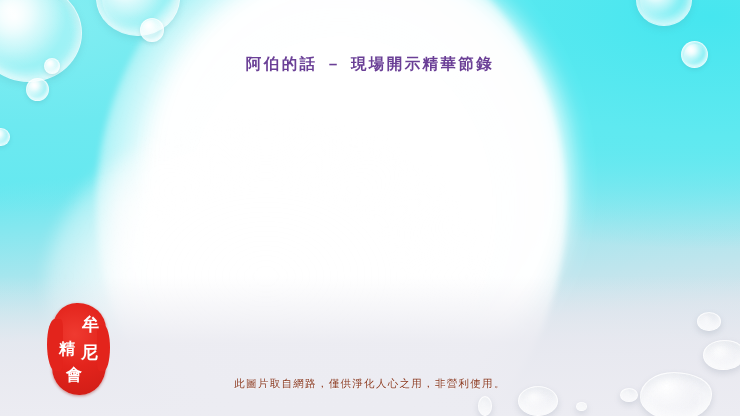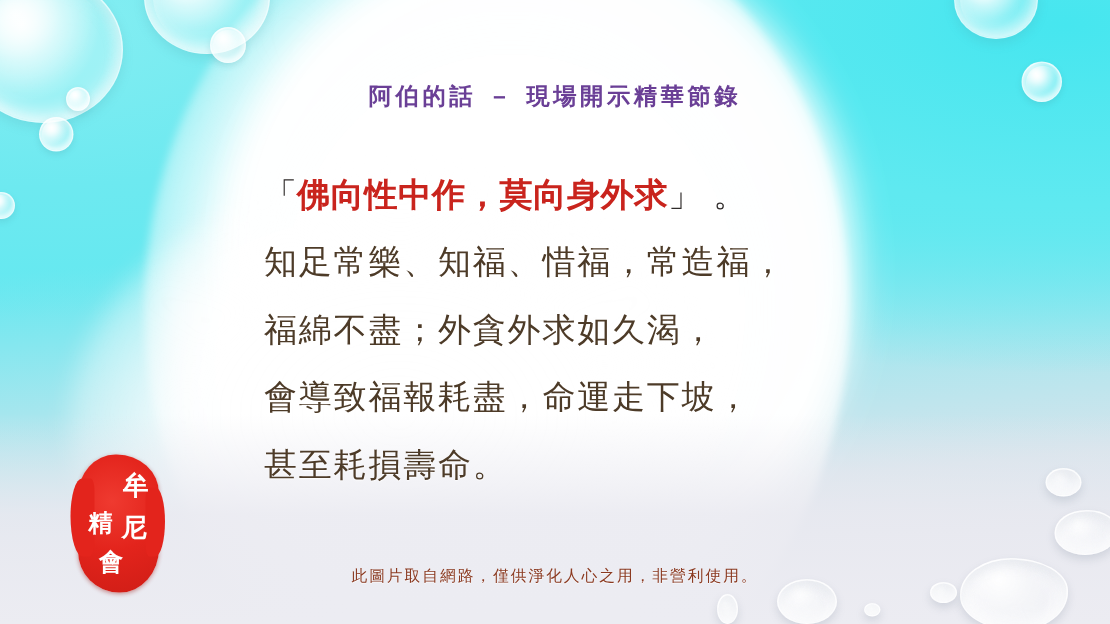--- a/index.html
+++ b/index.html
@@ -256,29 +256,20 @@
   <div class="drop" style="left:697px; top:312px; width:24px; height:19px; border-radius:50%;"></div>
   <div class="drop" style="left:703px; top:340px; width:42px; height:30px; border-radius:50% 46% 52% 48%;"></div>
   <div class="drop" style="left:640px; top:372px; width:72px; height:48px; border-radius:48% 54% 46% 52% / 52% 46% 54% 48%;"></div>
   <div class="drop" style="left:620px; top:388px; width:18px; height:14px; border-radius:50%;"></div>
   <div class="drop" style="left:518px; top:386px; width:40px; height:30px; border-radius:50%;"></div>
   <div class="drop" style="left:478px; top:396px; width:14px; height:20px; border-radius:50%;"></div>
   <div class="drop" style="left:576px; top:402px; width:11px; height:9px; border-radius:50%;"></div>
 
   <div class="title">阿伯的話 － 現場開示精華節錄</div>
 
-  <div class="verse">
-    <div class="vline first">
-      <span class="brk">「</span><span class="hl">佛向性中作，莫向身外求</span><span class="brk">」</span><span class="dot">。</span>
-    </div>
-    <div class="vline">知足常樂、知福、惜福，常造福，</div>
-    <div class="vline">福綿不盡；外貪外求如久渴，</div>
-    <div class="vline">會導致福報耗盡，命運走下坡，</div>
-    <div class="vline">甚至耗損壽命。</div>
-  </div>
 
   <div class="footer">此圖片取自網路，僅供淨化人心之用，非營利使用。</div>
 
   <div class="seal">
     <div class="seal-body"></div>
     <div class="seal-glyphs">
       <span class="sg sg1">牟</span>
       <span class="sg sg2">精</span>
       <span class="sg sg3">會</span>
       <span class="sg sg4">尼</span>

